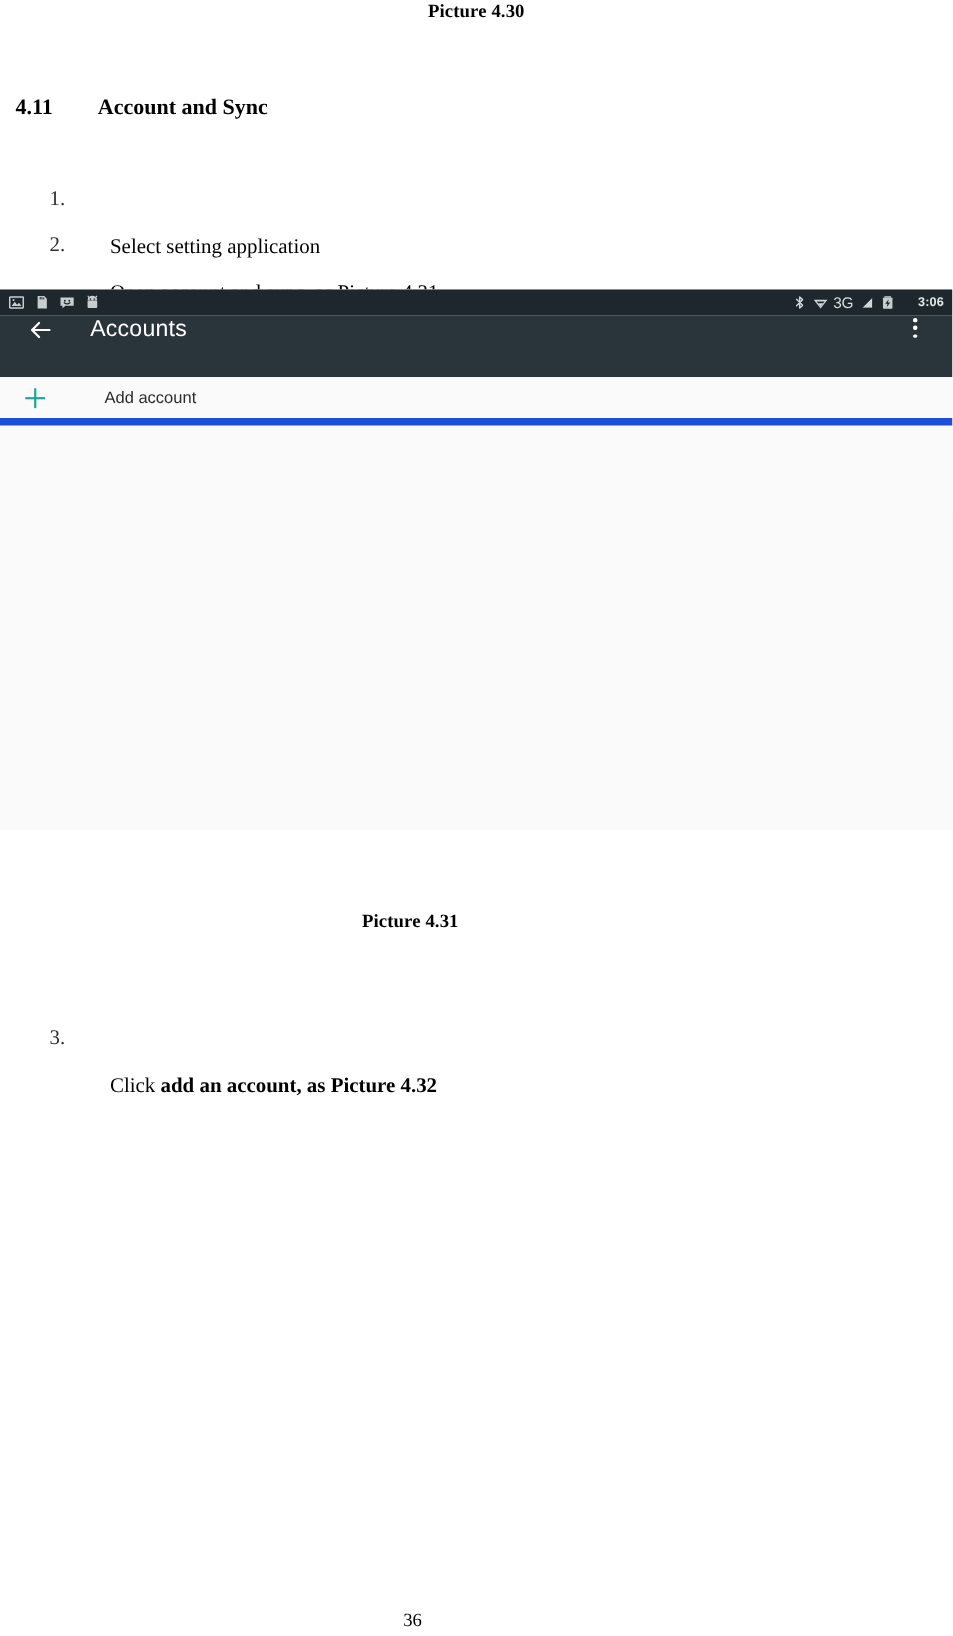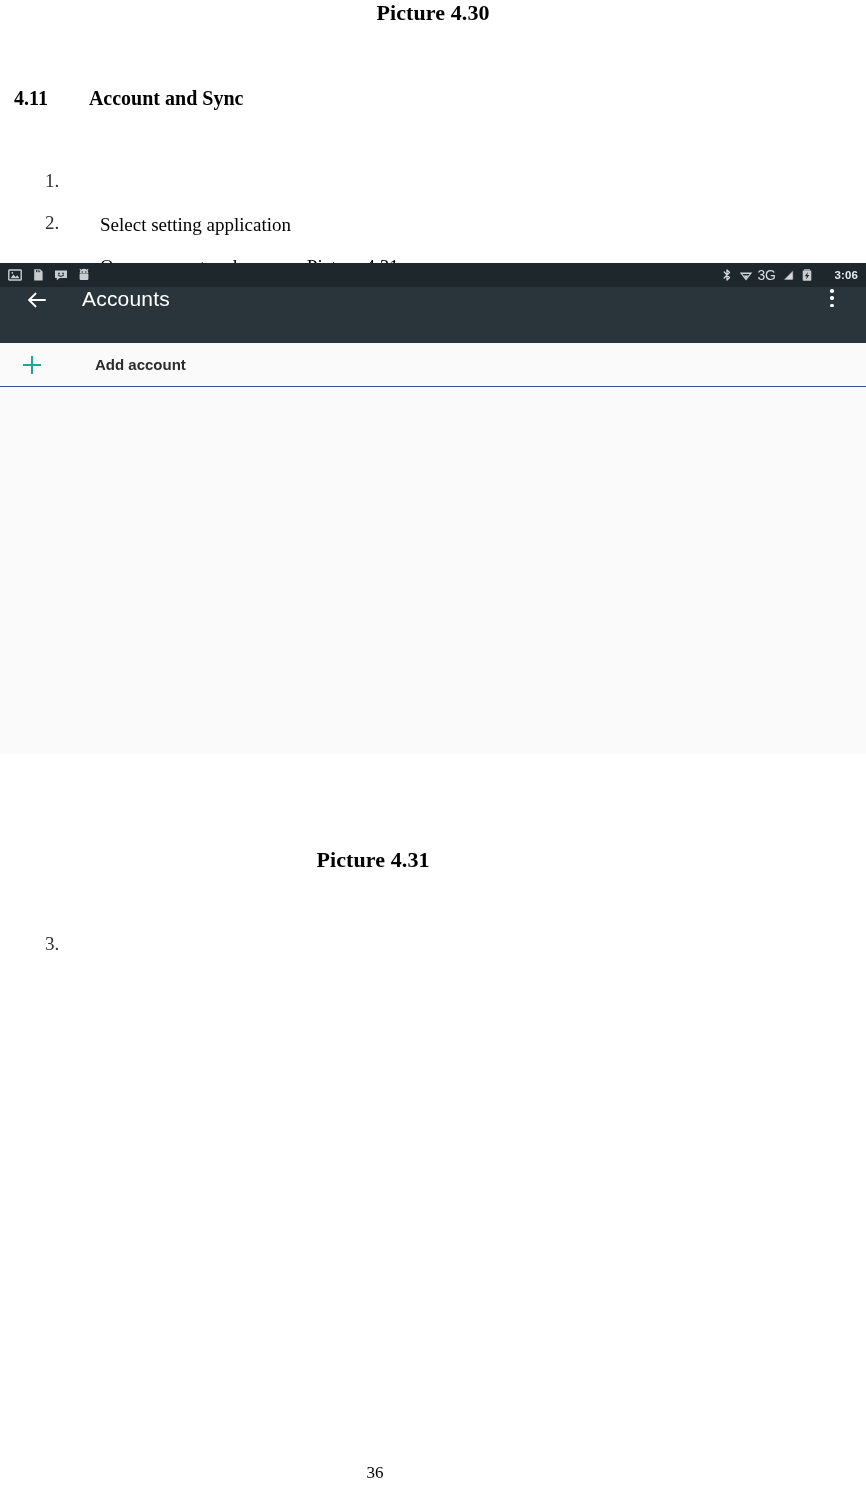--- a/index.html
+++ b/index.html
@@ -17,25 +17,25 @@
   }
 
   
   .doc-caption {
     position: absolute;
     left: 0;
     width: 866px;
     text-align: center;
     font-family: "Liberation Serif", "DejaVu Serif", serif;
     font-weight: bold;
-    font-size: 22px;
+    font-size: 17px;
     letter-spacing: 0.1px;
   }
   #caption-430 { top: 0px; }
-  #caption-431 { top: 828px; width: 746px; margin-top: 19px; }
+  #caption-431 { top: 828px; width: 746px; }
 
   .section-heading {
     position: absolute;
     left: 4px;
     top: 64px;
     font-family: "Liberation Serif", "DejaVu Serif", serif;
     font-weight: bold;
     font-size: 20px;
     white-space: pre;
   }
@@ -177,25 +177,24 @@
   
   .content-area {
     position: relative;
     height: 420px;
     background: #fafafa;
   }
   .list-row {
     height: 44px;
     display: flex;
     align-items: center;
-    border-bottom: 1px solid #1d4ed8;
+    border-bottom: 7px solid #1d4ed8;
     background: #fafafa;
     padding-left: 22px;
     box-sizing: border-box;
-    font-weight: bold;
   }
   .plus-icon {
     width: 20px;
     height: 20px;
     flex: none;
     position: relative;
   }
   .plus-icon::before,
   .plus-icon::after {
     content: "";
@@ -366,15 +365,16 @@
       </svg>
     </span>
   </div>
 
 </div>
 
 <div class="doc-caption" id="caption-431">Picture 4.31</div>
 
 <div class="step" id="step-3">
   <span class="marker">3.</span>
+  <span class="body"><span>Click </span><b>add an account, as Picture 4.32</b></span>
 </div>
 
 <div class="page-number">36</div>
 
 </body></html>

